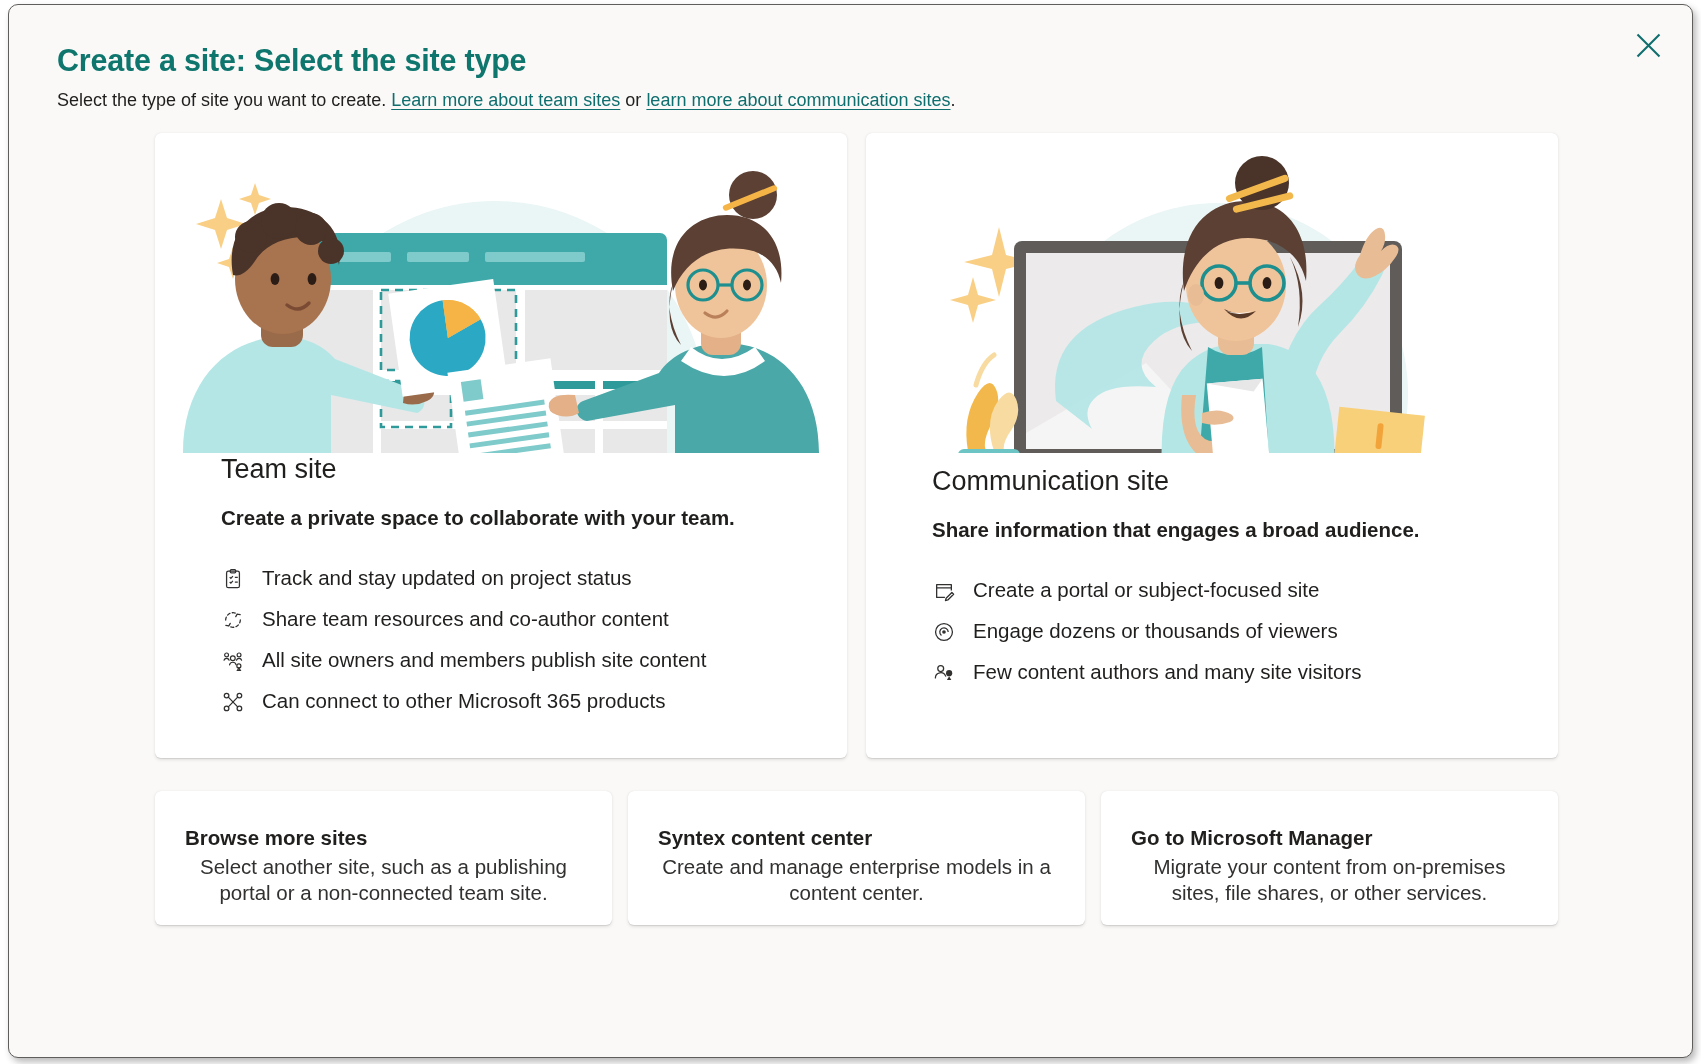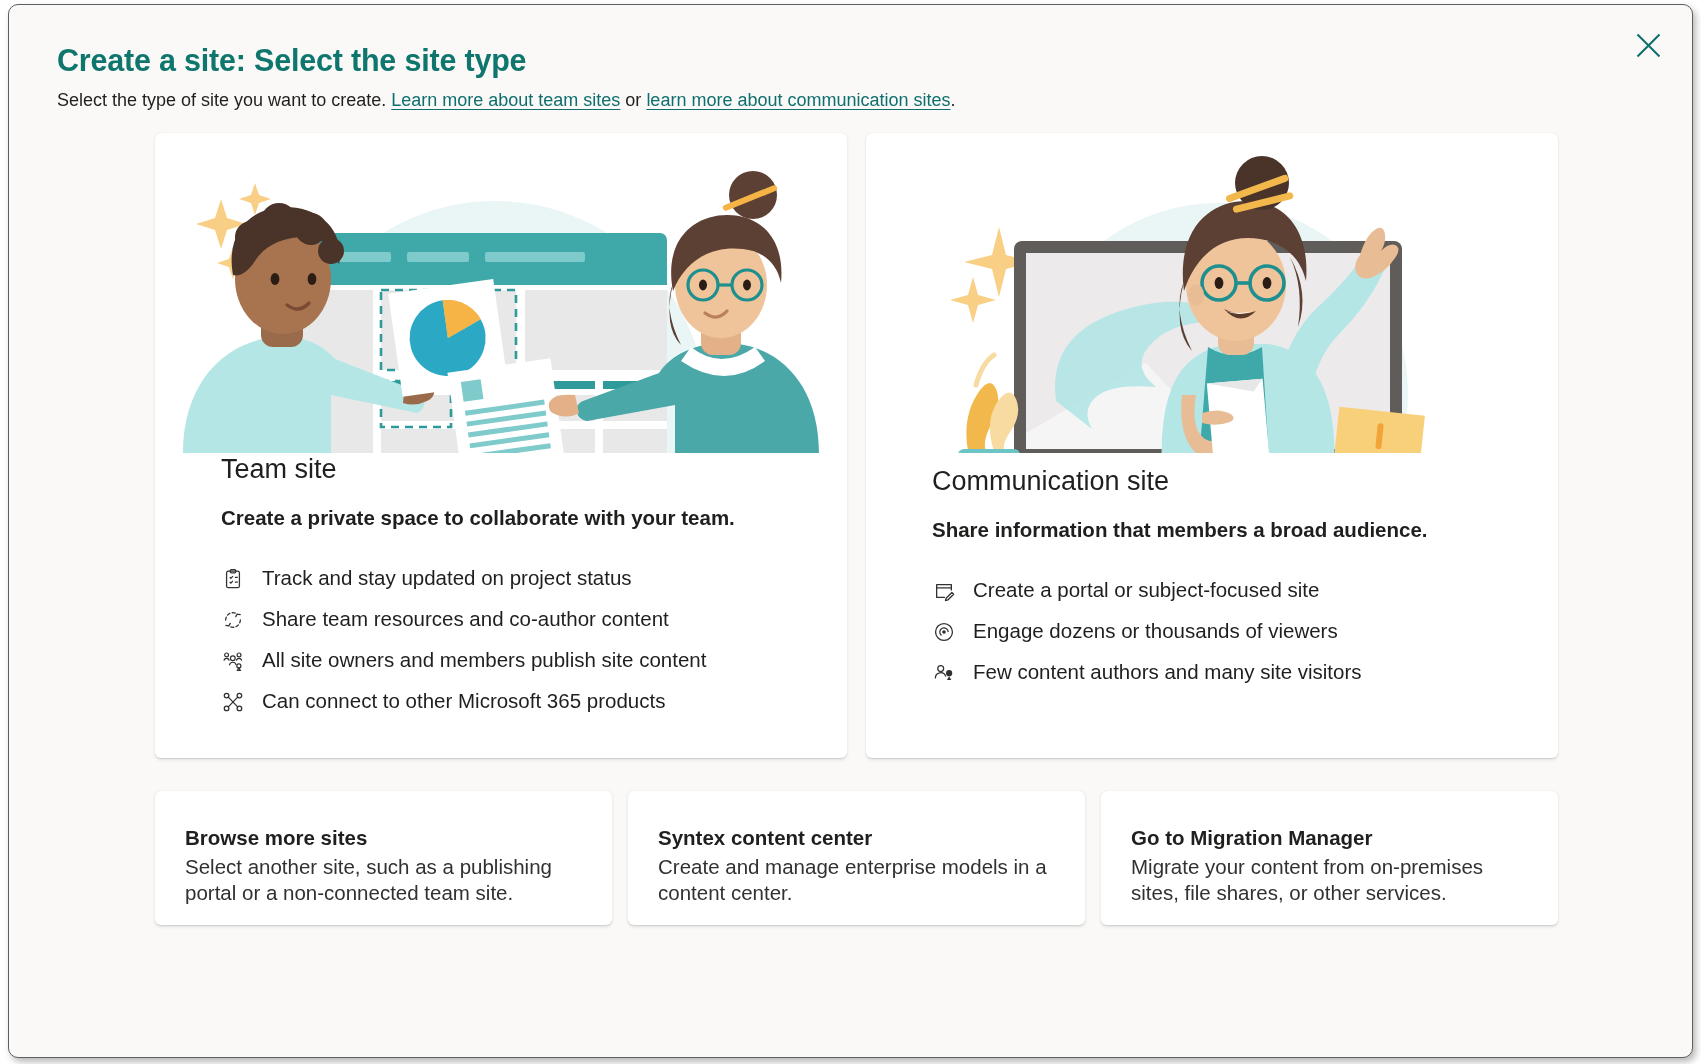--- a/index.html
+++ b/index.html
@@ -153,20 +153,21 @@
     font-size: 20.5px;
     font-weight: bold;
     color: #201f1e;
     line-height: 1.25;
   }
   .link-desc {
     margin-top: 3px;
     font-size: 20.5px;
     color: #323130;
     line-height: 1.28;
+    text-align: center;
   }
 </style>
 </head>
 <body>
 
 <div class="dialog">
 
   <div class="dlg-header">
     <div class="dlg-title">Create a site: Select the site type</div>
     <div class="dlg-subtitle">
@@ -433,21 +434,21 @@
             <path d="M358 176 q16 18 32 2 q-16 6 -32 -2 Z" fill="#5a3a28"></path>
             <path d="M360 178 q14 6 26 0 q-12 4 -26 0 Z" fill="#ffffff"></path>
 
             <ellipse cx="330" cy="162" rx="8" ry="11" fill="#e8bc94"></ellipse>
           </g>
         </svg>
       </div>
 
       <div class="card-body">
         <div class="card-title">Communication site</div>
-        <div class="card-tagline">Share information that members a broad audience.</div>
+        <div class="card-tagline">Share information that engages a broad audience.</div>
 
         <div class="feature-list">
 
           <div class="feature-item">
             <span class="feature-icon">
               <svg width="22" height="22" viewBox="0 0 24 24" fill="none" stroke="#323130" stroke-width="1.4" stroke-linejoin="round">
                 <path d="M20 11.5 V5 H4 v14 h9"></path>
                 <path d="M4 8.6 H20"></path>
                 <path d="M20.6 13.6 l1.9 1.9 l-6.3 6.3 l-2.6 0.7 l0.7 -2.6 Z"></path>
               </svg>
@@ -490,19 +491,19 @@
       <div class="link-title">Browse more sites</div>
       <div class="link-desc">Select another site, such as a publishing portal or a non-connected team site.</div>
     </div>
 
     <div class="link-card">
       <div class="link-title">Syntex content center</div>
       <div class="link-desc">Create and manage enterprise models in a content center.</div>
     </div>
 
     <div class="link-card">
-      <div class="link-title">Go to Migration Manager</div>
+      <div class="link-title">Go to Microsoft Manager</div>
       <div class="link-desc">Migrate your content from on-premises sites, file shares, or other services.</div>
     </div>
 
   </div>
 
 </div>
 
 </body></html>

